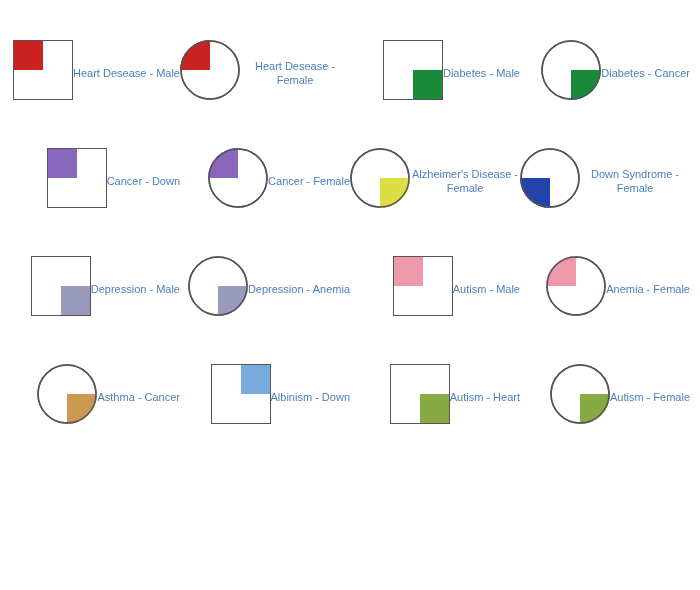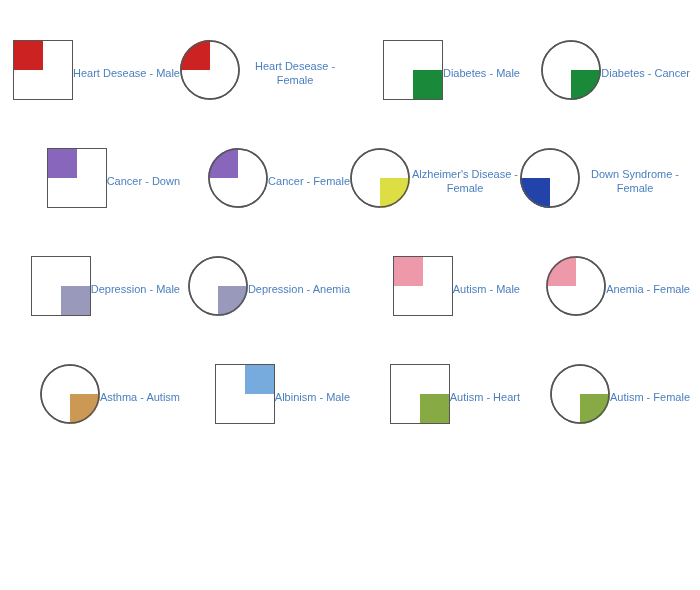--- a/index.html
+++ b/index.html
@@ -195,29 +195,29 @@
       <div class="label">Anemia - Female</div>
     </div>
     <div class="cell">
       <div class="symbol-wrap">
         <svg width="60" height="60" viewBox="0 0 60 60">
           <circle cx="30" cy="30" r="29" fill="#fff" stroke="#555" stroke-width="1.5"></circle>
           <path d="M 30 30 L 60 30 A 30 30 0 0 1 30.000000000000004 60 Z" fill="#cc9955"></path>
           <circle cx="30" cy="30" r="29" fill="none" stroke="#555" stroke-width="1.5"></circle>
         </svg>
       </div>
-      <div class="label">Asthma - Autism</div>
+      <div class="label">Asthma - Cancer</div>
     </div>
     <div class="cell">
       <div class="symbol-wrap">
         <div class="sq">
           <div class="tr" style="background: rgb(119, 170, 221);"></div>
         </div>
       </div>
-      <div class="label">Albinism - Male</div>
+      <div class="label">Albinism - Down</div>
     </div>
     <div class="cell">
       <div class="symbol-wrap">
         <div class="sq">
           <div class="br" style="background: rgb(136, 170, 68);"></div>
         </div>
       </div>
       <div class="label">Autism - Heart</div>
     </div>
     <div class="cell">

